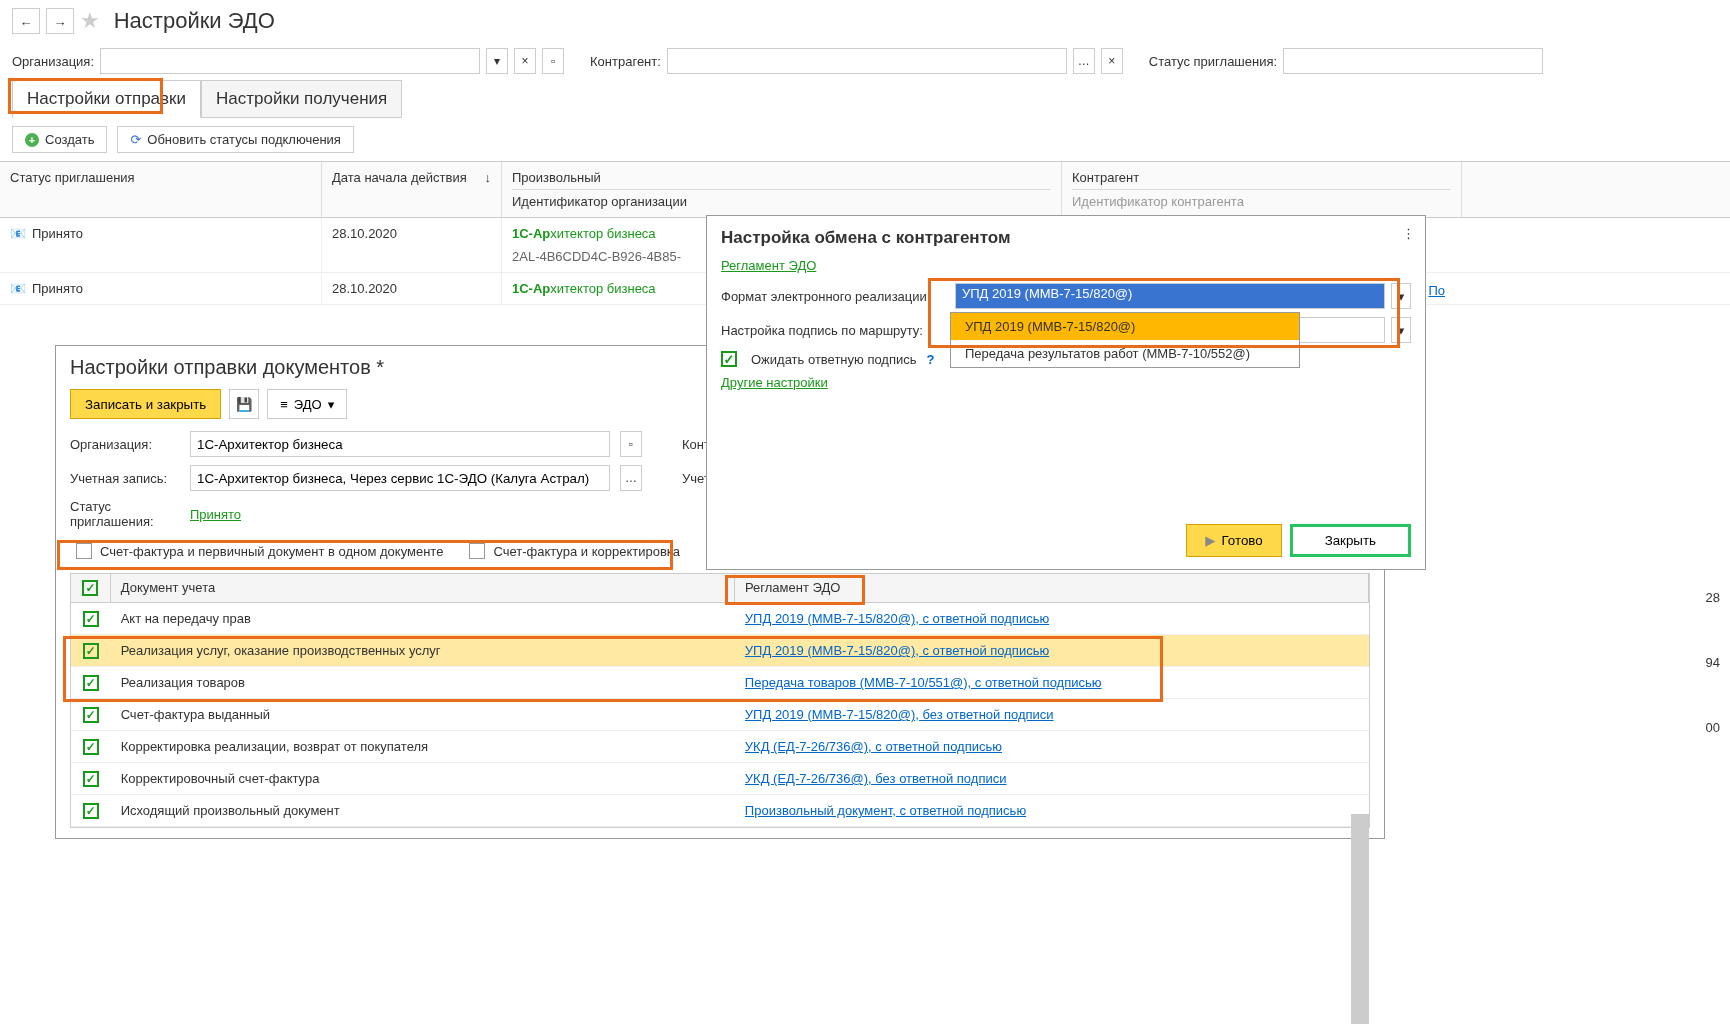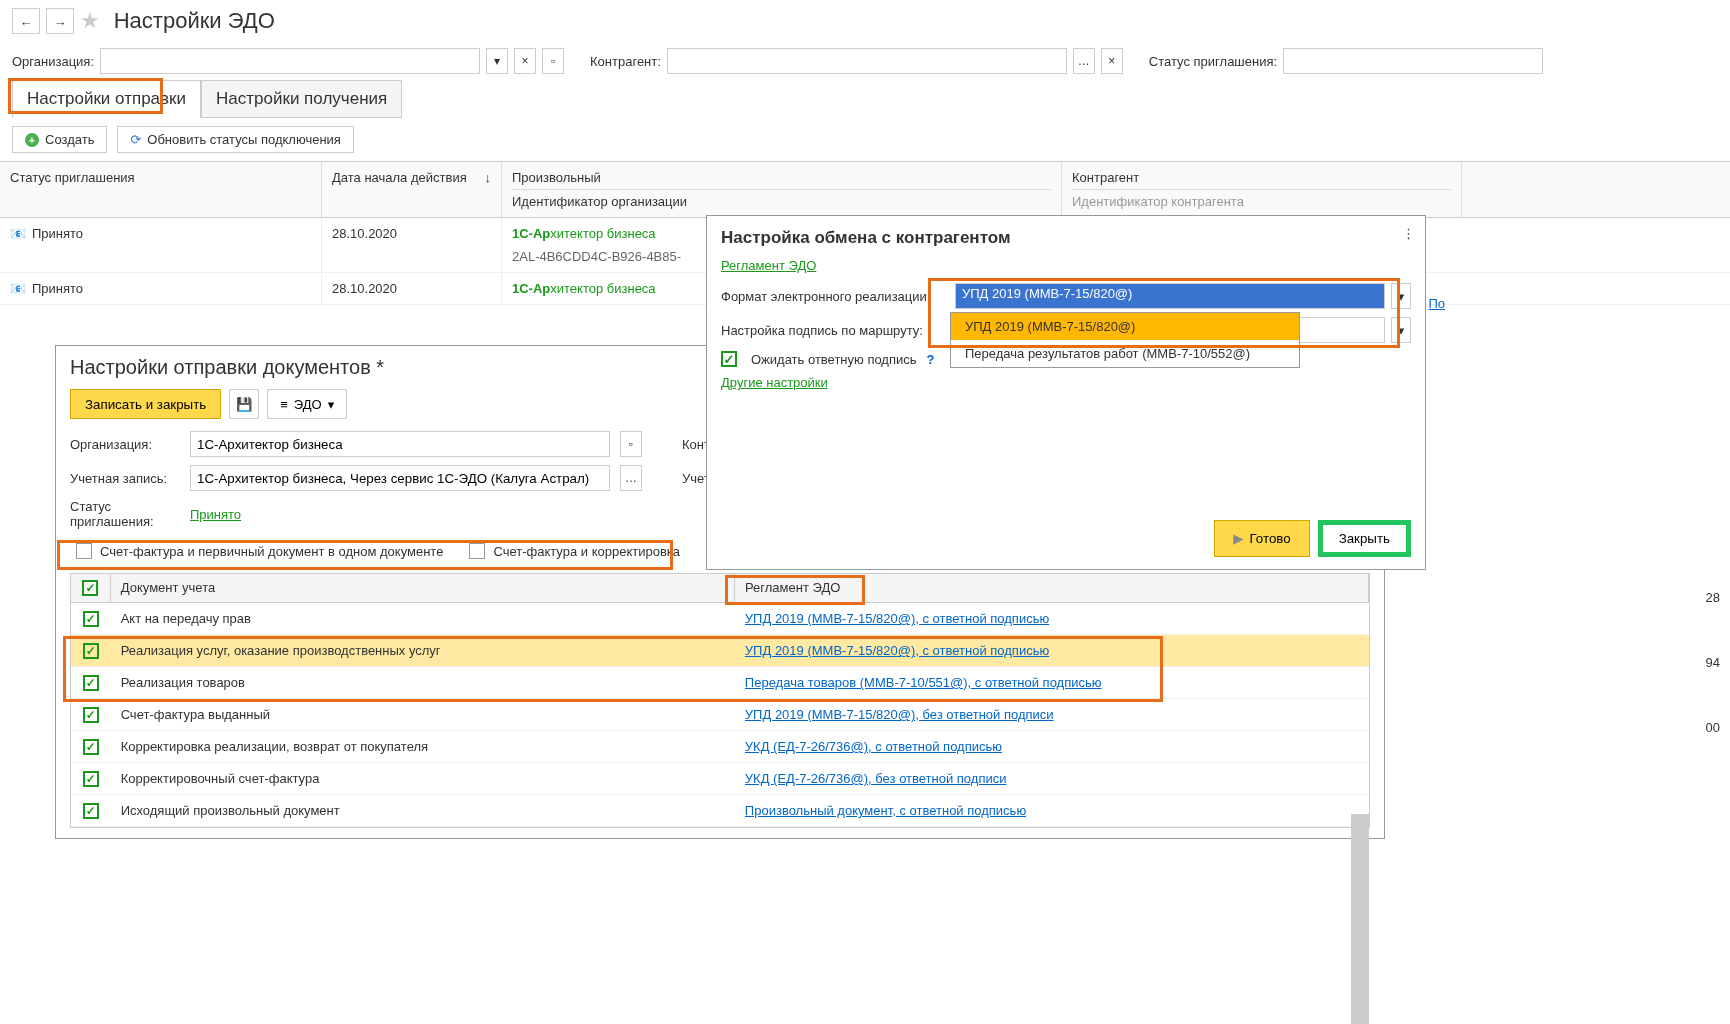--- a/index.html
+++ b/index.html
@@ -69,23 +69,23 @@
 .m2-select.sel { background: #3874d0; color: #fff; }
 .m2-dropdown-btn { width: 20px; height: 26px; border: 1px solid #ccc; background: #fff; display: flex; align-items: center; justify-content: center; cursor: pointer; }
 .m2-dropdown { position: absolute; left: 950px; top: 312px; width: 350px; background: #fff; border: 1px solid #999; z-index: 20; }
 .m2-dropdown-item { padding: 6px 14px; cursor: pointer; }
 .m2-dropdown-item.sel { background: #ffb700; }
 .m2-check { width: 16px; height: 16px; border: 2px solid #18991a; display: inline-flex; align-items: center; justify-content: center; color: #18991a; font-weight: bold; margin-right: 8px; }
 .help-q { color: #0066cc; font-weight: bold; margin-left: 4px; }
 .m2-footer { position: absolute; bottom: 12px; right: 14px; display: flex; gap: 8px; }
 .btn-ready { background: #ffd94a; border: 1px solid #d4a400; padding: 6px 18px; display: flex; align-items: center; gap: 6px; }
 .tri { color: #888; }
-.btn-close { background: #fff; border: 5px solid #22c55e; padding: 6px 16px; }
+.btn-close { background: #fff; border: 3px solid #22c55e; padding: 6px 32px; }
 .kebab { position: absolute; top: 10px; right: 10px; cursor: pointer; }
-.po-link { position: absolute; right: -20px; top: 80px; color: #0066cc; text-decoration: underline; }
+.po-link { position: absolute; right: -20px; top: 67px; color: #0066cc; text-decoration: underline; }
 .hl-box1 { position: absolute; left: 57px; top: 540px; width: 616px; height: 30px; border: 3px solid #e86c1a; z-index: 6; pointer-events: none; }
 .hl-box-reglament { position: absolute; left: 725px; top: 575px; width: 140px; height: 30px; border: 3px solid #e86c1a; z-index: 6; pointer-events: none; }
 .hl-box-rows { position: absolute; left: 63px; top: 636px; width: 1100px; height: 66px; border: 3px solid #e86c1a; z-index: 6; pointer-events: none; }
 .hl-box-fmt { position: absolute; left: 928px; top: 278px; width: 472px; height: 70px; border: 3px solid #e86c1a; z-index: 25; pointer-events: none; }
 .hl-box-tab { position: absolute; left: 8px; top: 78px; width: 155px; height: 36px; border: 3px solid #e86c1a; z-index: 3; pointer-events: none; }
 
 .side-nums { position: absolute; right: 10px; z-index: 0; font-size: 13px; color: #333; }
 </style>
 </head>
 <body>

